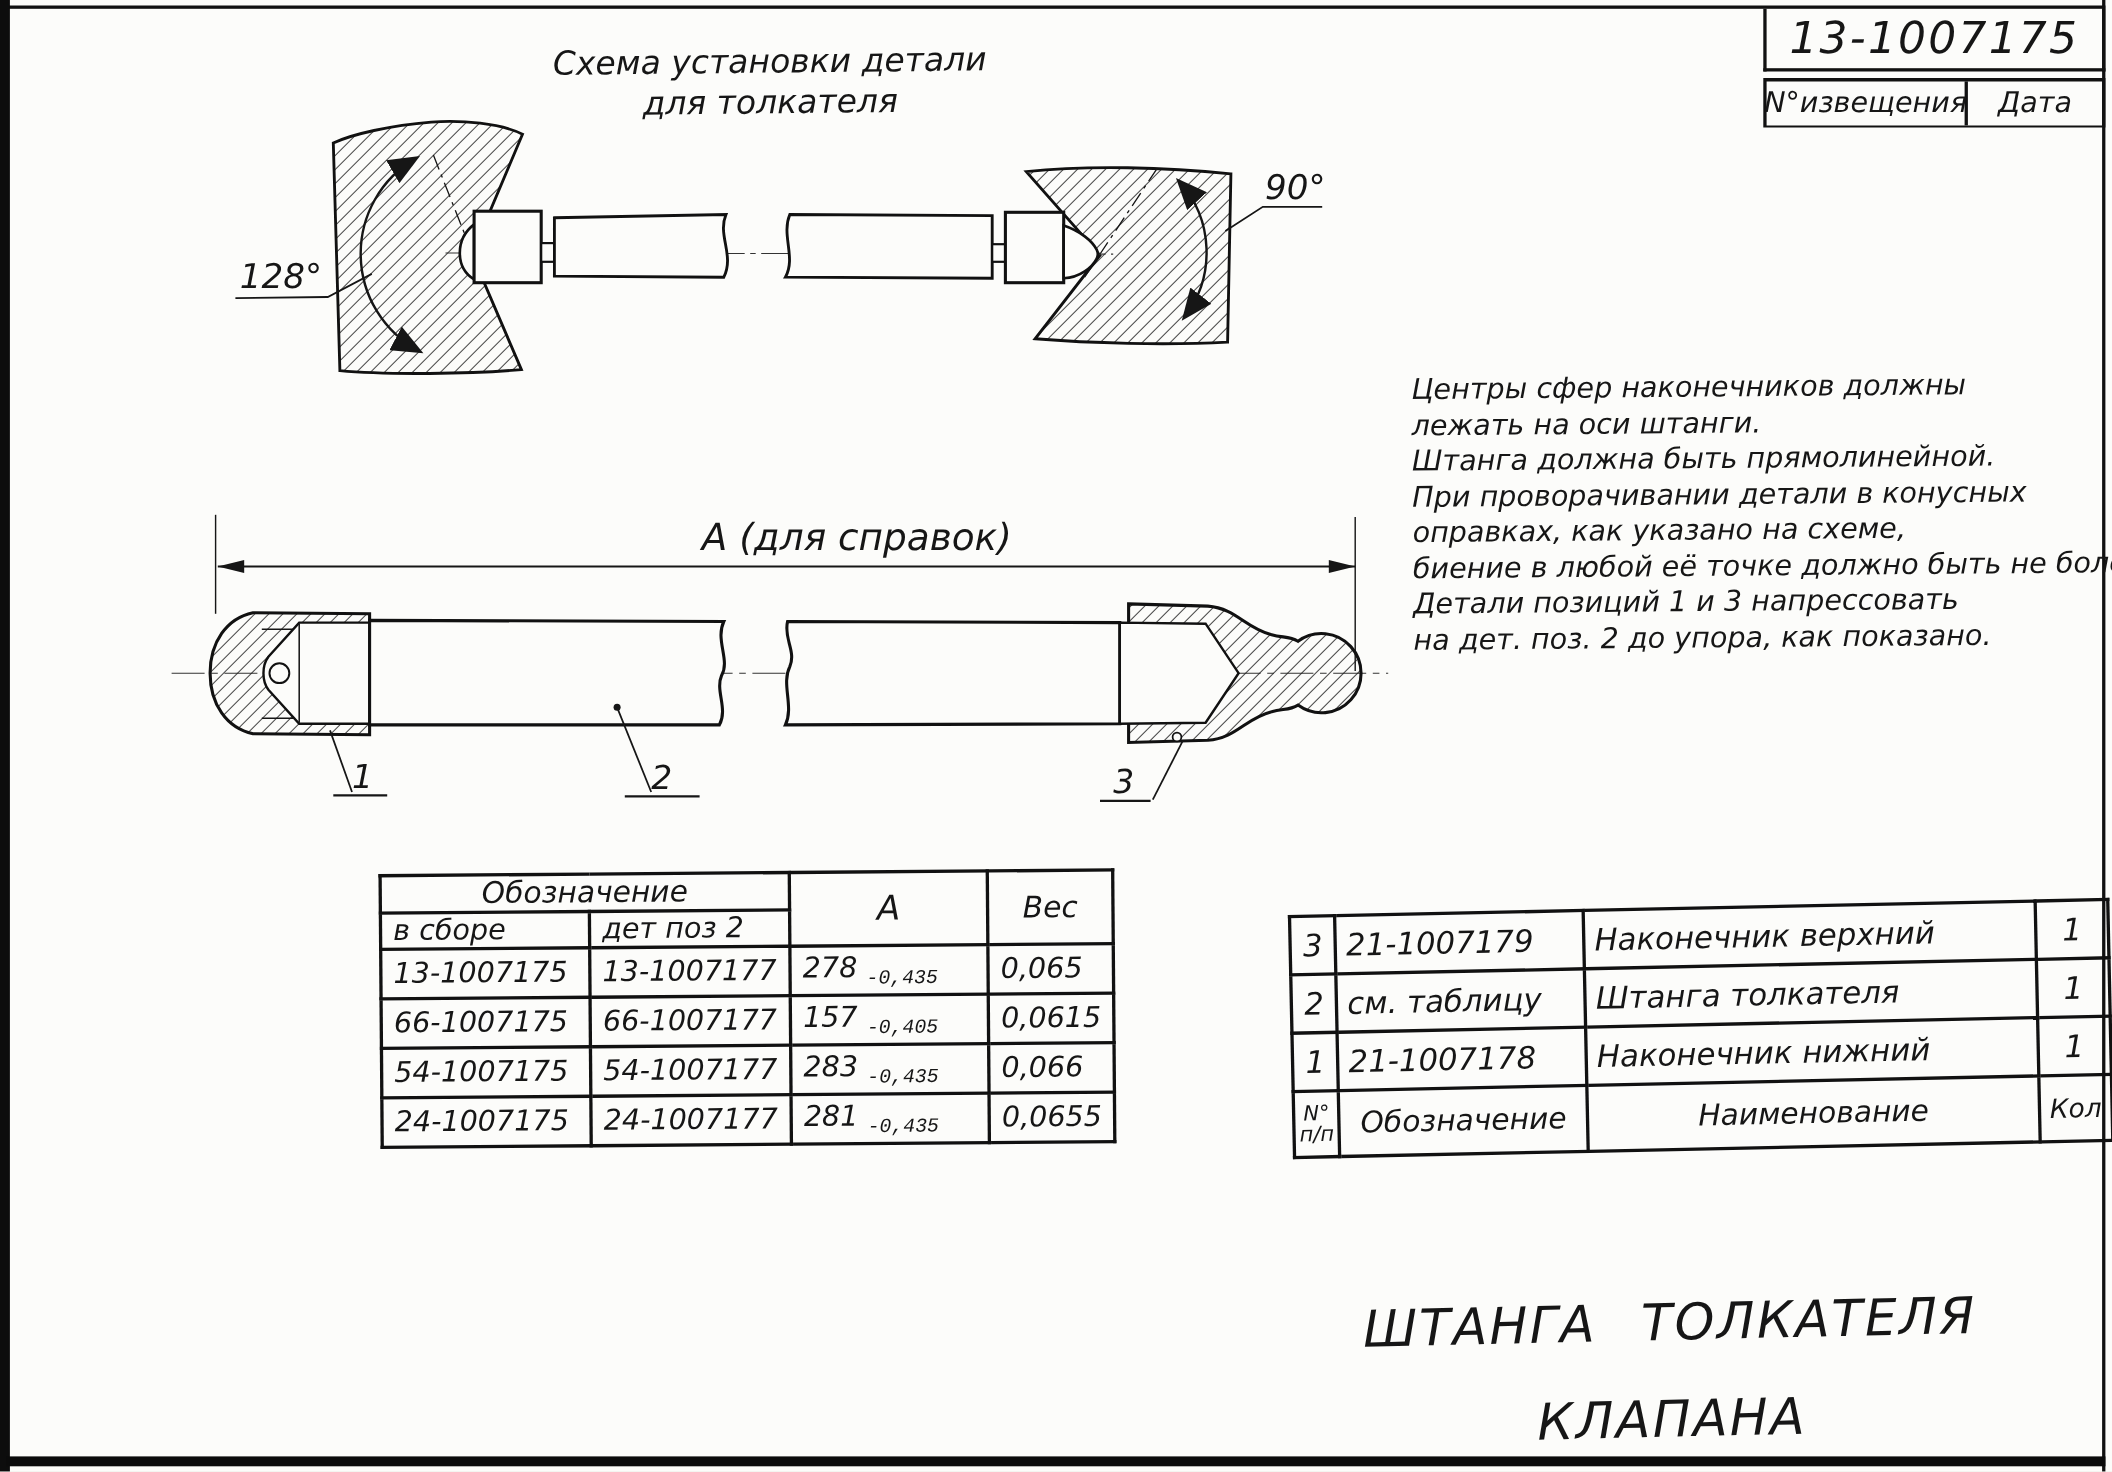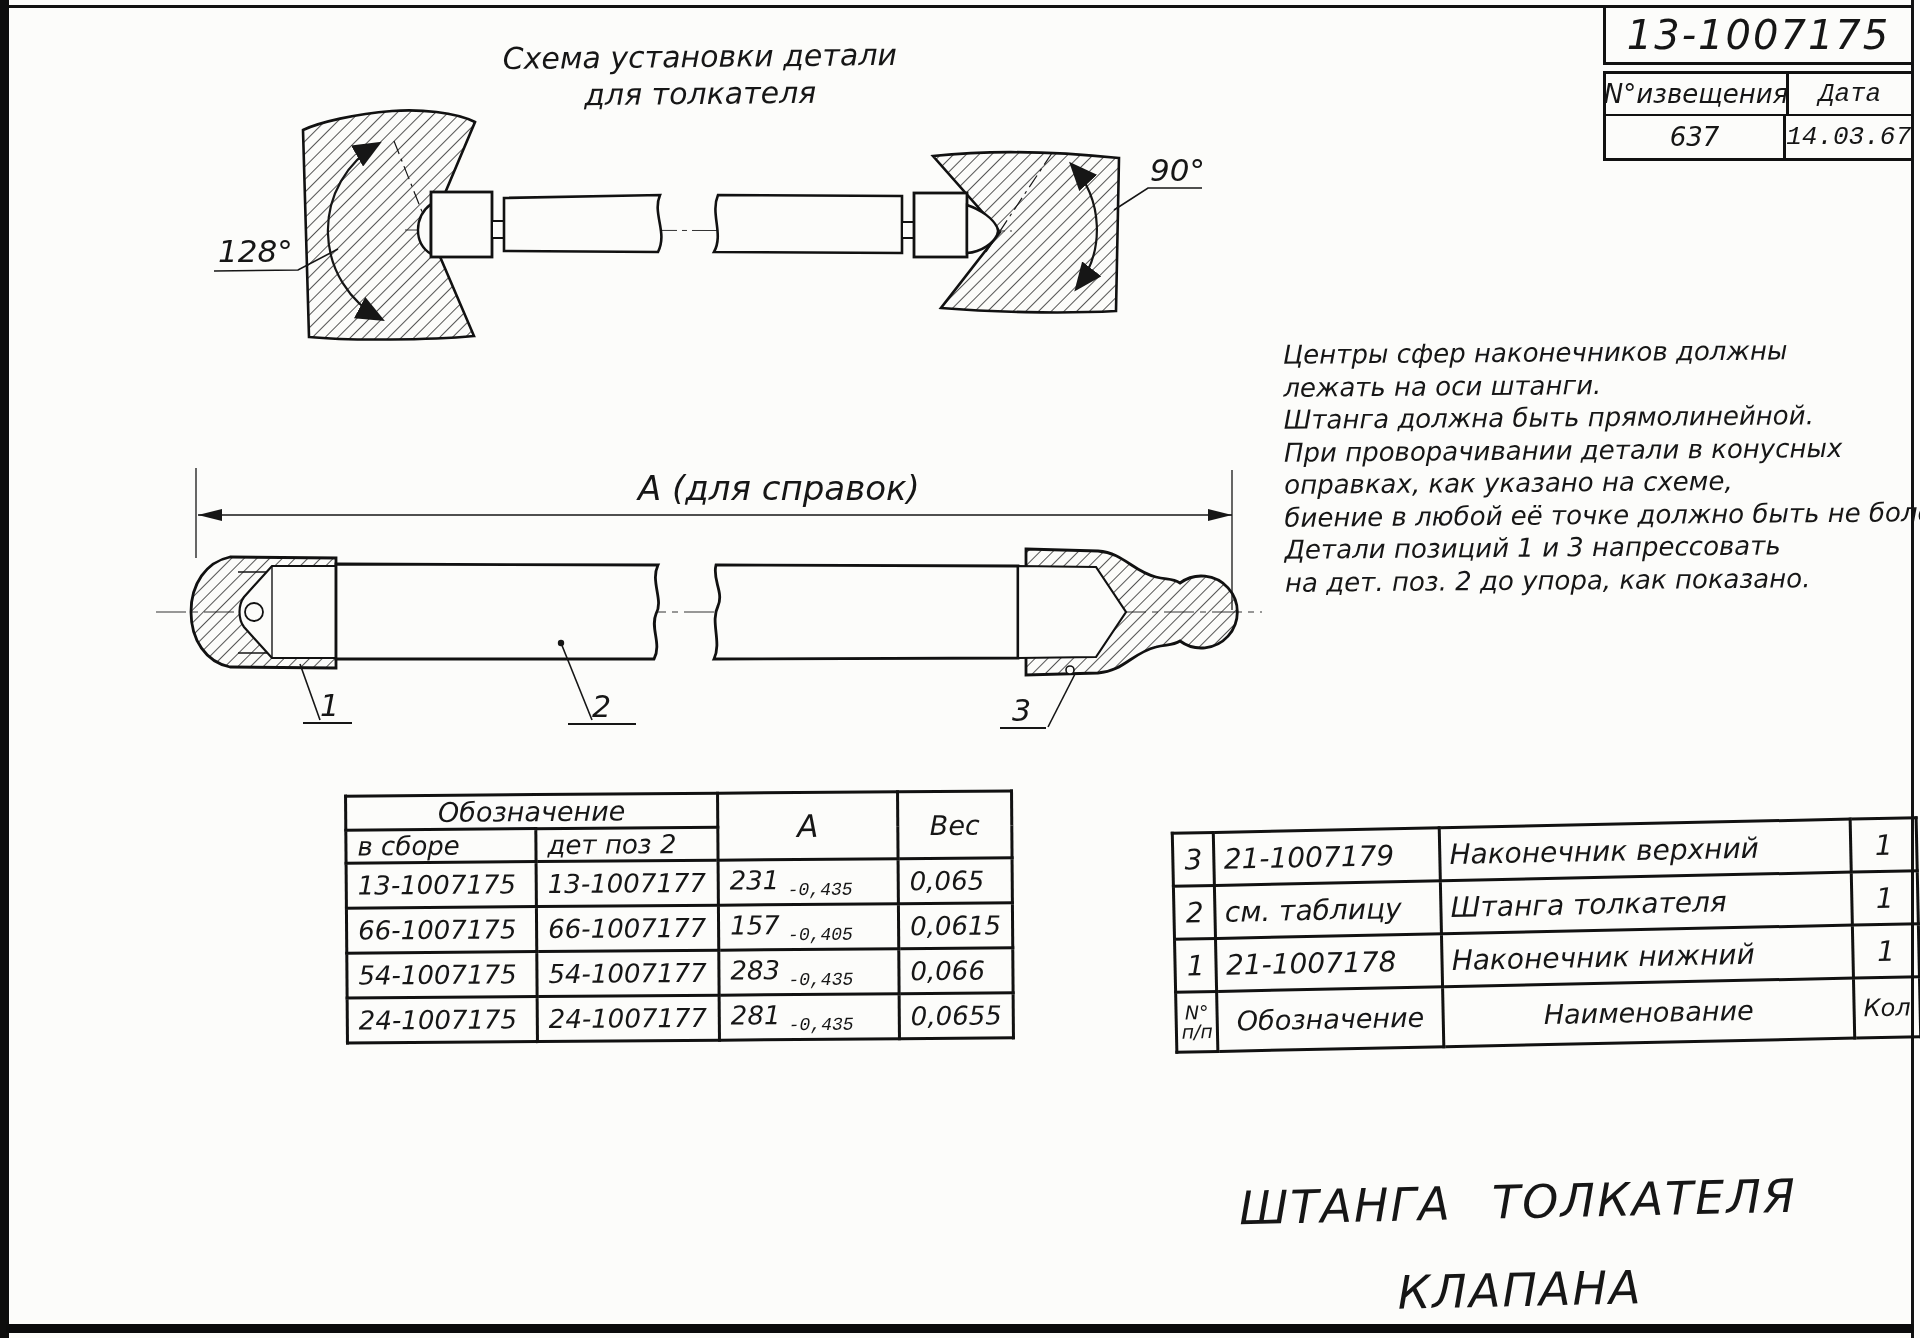--- a/index.html
+++ b/index.html
@@ -15,21 +15,21 @@
 
   
   .tblock{position:absolute;left:1603px;top:8px;width:311px;font-style:italic;}
   .tblock .r1{height:54px;border:3px solid #111;border-top:none;display:flex;align-items:center;justify-content:center;
     font-size:40px;letter-spacing:2px;}
   .tblock .gap{height:6px;}
   .tblock .r2,.tblock .r3{display:flex;border:3px solid #111;}
   .tblock .r2{height:40px;border-bottom:2px solid #111;}
   .tblock .r3{height:42px;border-top:none;}
   .tblock .c1{width:180px;border-right:3px solid #111;display:flex;align-items:center;justify-content:center;font-size:26px;}
-  .tblock .c2{flex:1;display:flex;align-items:center;justify-content:center;font-size:26px;font-family:Liberation Mono, monospace;}
+  .tblock .c2{flex:1;display:flex;align-items:center;justify-content:center;font-size:26px;}
 
   
   .schema-title{position:absolute;left:480px;top:38px;width:440px;text-align:center;
     font-style:italic;font-size:30px;line-height:37px;transform:rotate(-0.6deg);}
 
   
   .notes{position:absolute;left:1284px;top:336px;width:640px;font-style:italic;font-size:26px;
     line-height:32.5px;white-space:nowrap;transform:rotate(-0.5deg);}
 
   
@@ -70,24 +70,20 @@
   <div class="b-left"></div>
   <div class="b-right"></div>
   <div class="b-bottom"></div>
 
   <div class="tblock">
     <div class="r1">13-1007175</div>
     <div class="gap"></div>
     <div class="r2">
       <div class="c1">N°извещения</div>
       <div class="c2">Дата</div>
-    </div>
-    <div class="r3">
-      <div class="c1">637</div>
-      <div class="c2">14.03.67</div>
     </div>
   </div>
 
   <div class="schema-title">
     <div>Схема установки детали</div>
     <div>для толкателя</div>
   </div>
 
   <svg class="abs" style="left:140px;top:95px;" width="1140" height="260" viewBox="140 95 1140 260">
     <defs>
@@ -195,21 +191,21 @@
         <td class="big" rowspan="2">А</td>
         <td class="hdr" rowspan="2">Вес</td>
       </tr>
       <tr class="h2">
         <td>в сборе</td>
         <td>дет  поз 2</td>
       </tr>
       <tr>
         <td>13-1007175</td>
         <td>13-1007177</td>
-        <td><span>231</span> <span class="tol">-0,435</span></td>
+        <td><span>278</span> <span class="tol">-0,435</span></td>
         <td>0,065</td>
       </tr>
       <tr>
         <td>66-1007175</td>
         <td>66-1007177</td>
         <td><span>157</span> <span class="tol">-0,405</span></td>
         <td>0,0615</td>
       </tr>
       <tr>
         <td>54-1007175</td>

